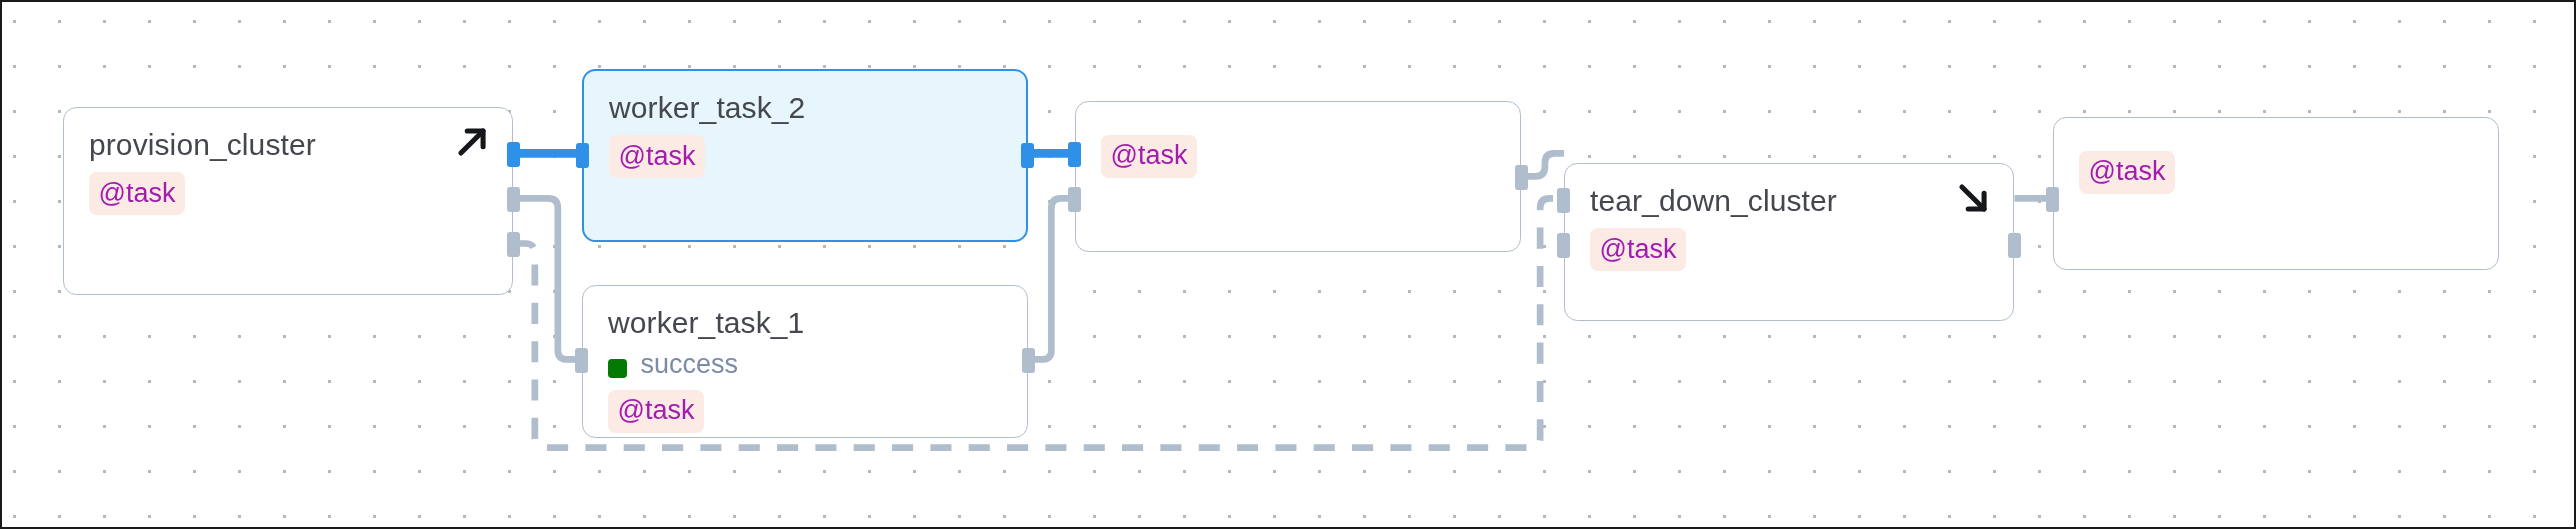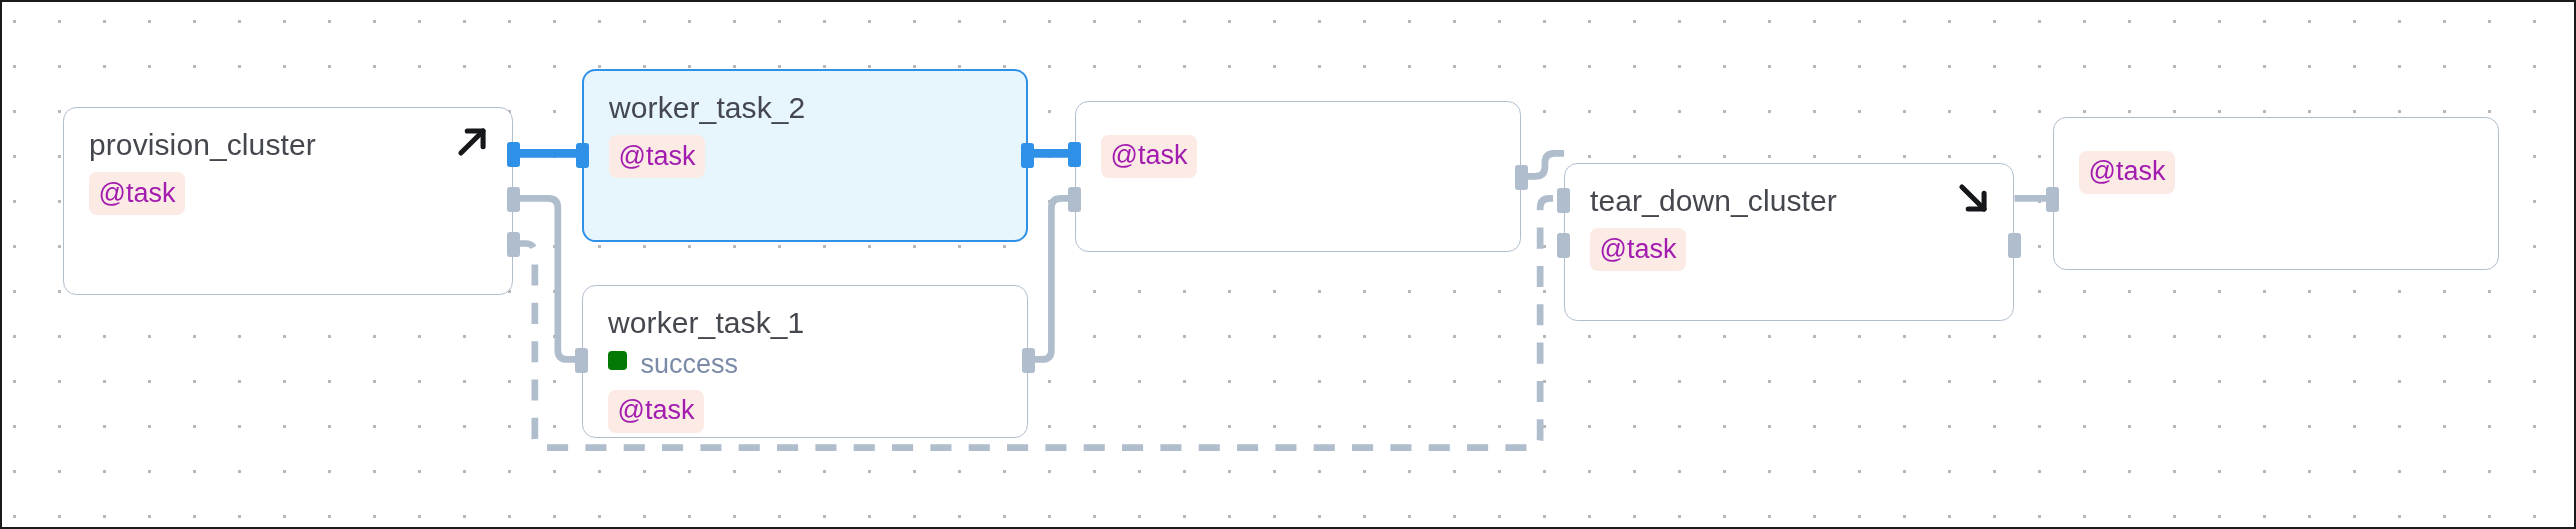--- a/index.html
+++ b/index.html
@@ -51,21 +51,21 @@
   .node-title {
     font-size: 30px;
     line-height: 1.05;
     color: #44474d;
     letter-spacing: 0.1px;
     white-space: nowrap;
   }
 
   .node-status {
     display: flex;
-    align-items: flex-start;
+    align-items: flex-end;
     gap: 13.4px;
     margin-top: 12.5px;
   }
   .status-dot {
     width: 19px;
     height: 19px;
     border-radius: 3.8px;
     background: #047a04;
     flex: 0 0 auto;
   }

